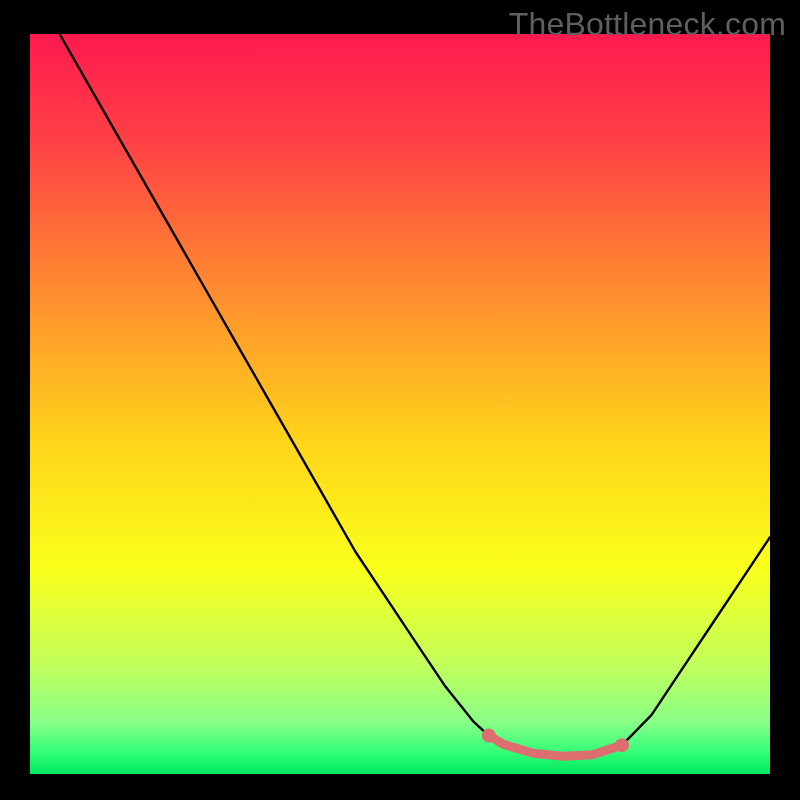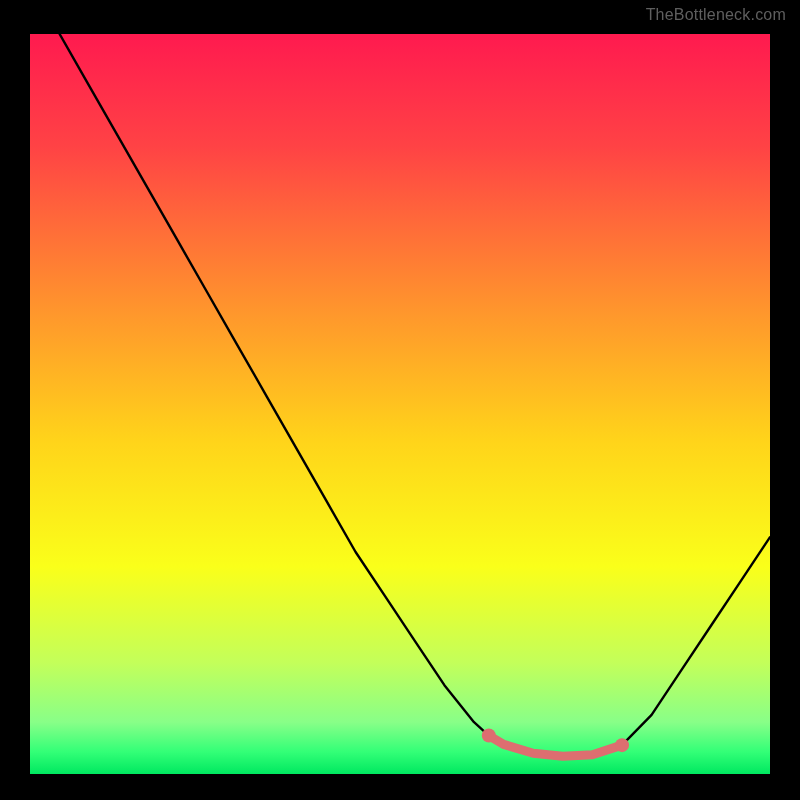--- a/index.html
+++ b/index.html
@@ -9,21 +9,21 @@
     width: 800px;
     height: 800px;
     background: #000;
   }
   .watermark {
     position: absolute;
     top: 6px;
     right: 14px;
     color: #5f5f5f;
     font-family: Arial, Helvetica, sans-serif;
-    font-size: 16px;
+    font-size: 32px;
     font-weight: 500;
     letter-spacing: 0.2px;
     z-index: 5;
   }
   .plot-frame {
     position: absolute;
     left: 30px;
     top: 34px;
     width: 740px;
     height: 740px;

